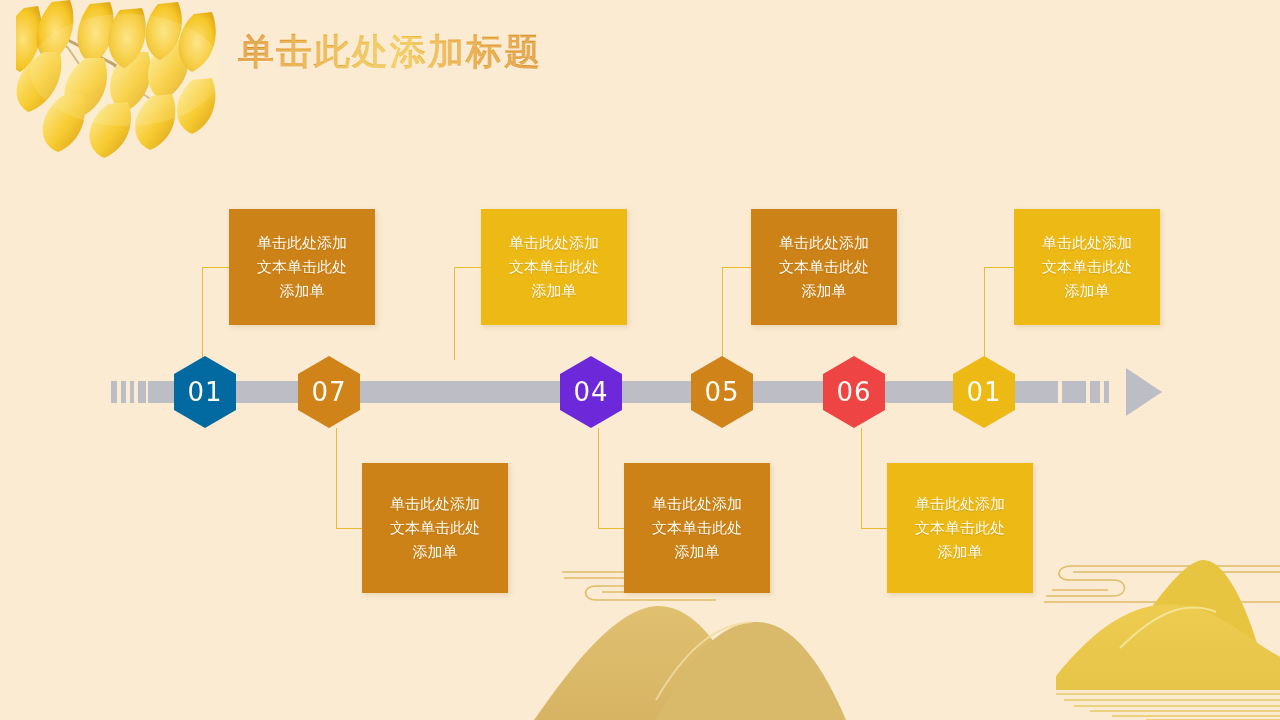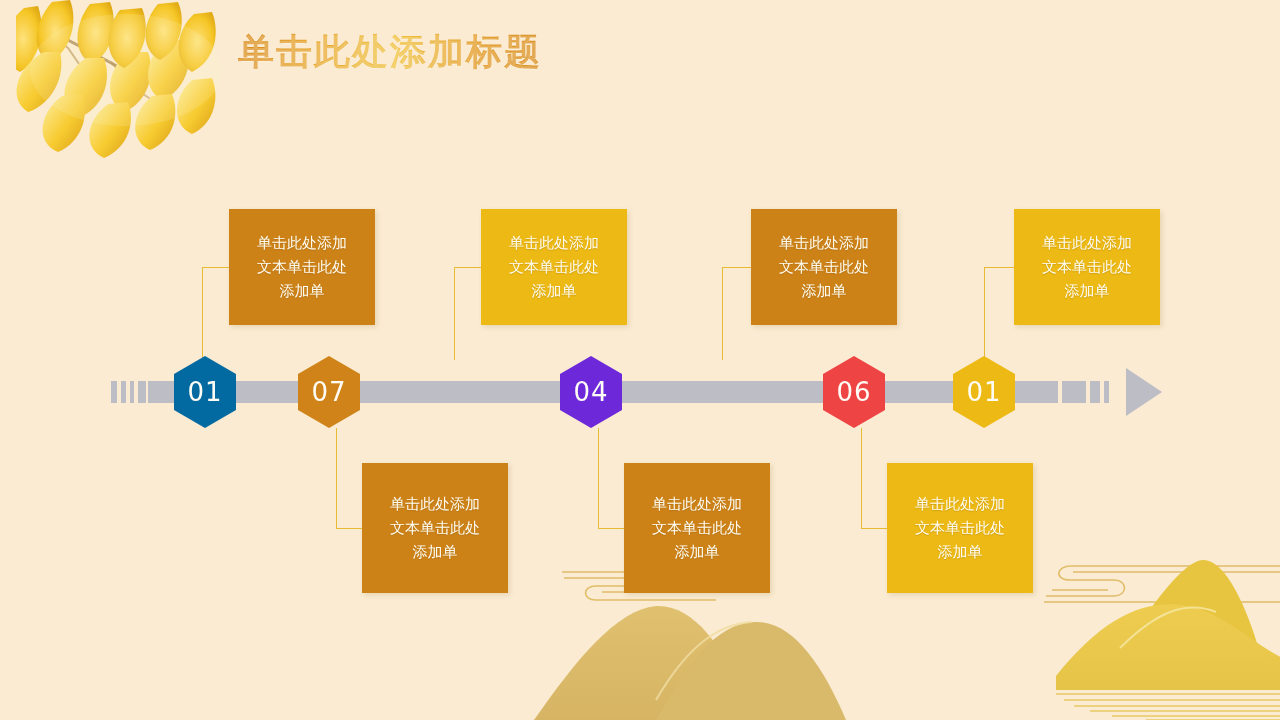--- a/index.html
+++ b/index.html
@@ -231,20 +231,23 @@
 
   <div class="hex" style="left: 158px; background: #0369a1;">
       <span>01</span>
     </div>
   <div class="hex" style="left: 282px; background: rgb(207, 131, 24);">
       <span>07</span>
     </div>
   <div class="hex" style="left: 544px; background: #6d28d9;">
       <span>04</span>
     </div>
+  <div class="hex" style="left: 675px; background: rgb(207, 131, 24);">
+      <span>05</span>
+    </div>
   <div class="hex" style="left: 807px; background: #ef4444;">
       <span>06</span>
     </div>
   <div class="hex" style="left: 937px; background: rgb(237, 185, 20);">
       <span>01</span>
     </div>
 
 </div>
 
 </body></html>

